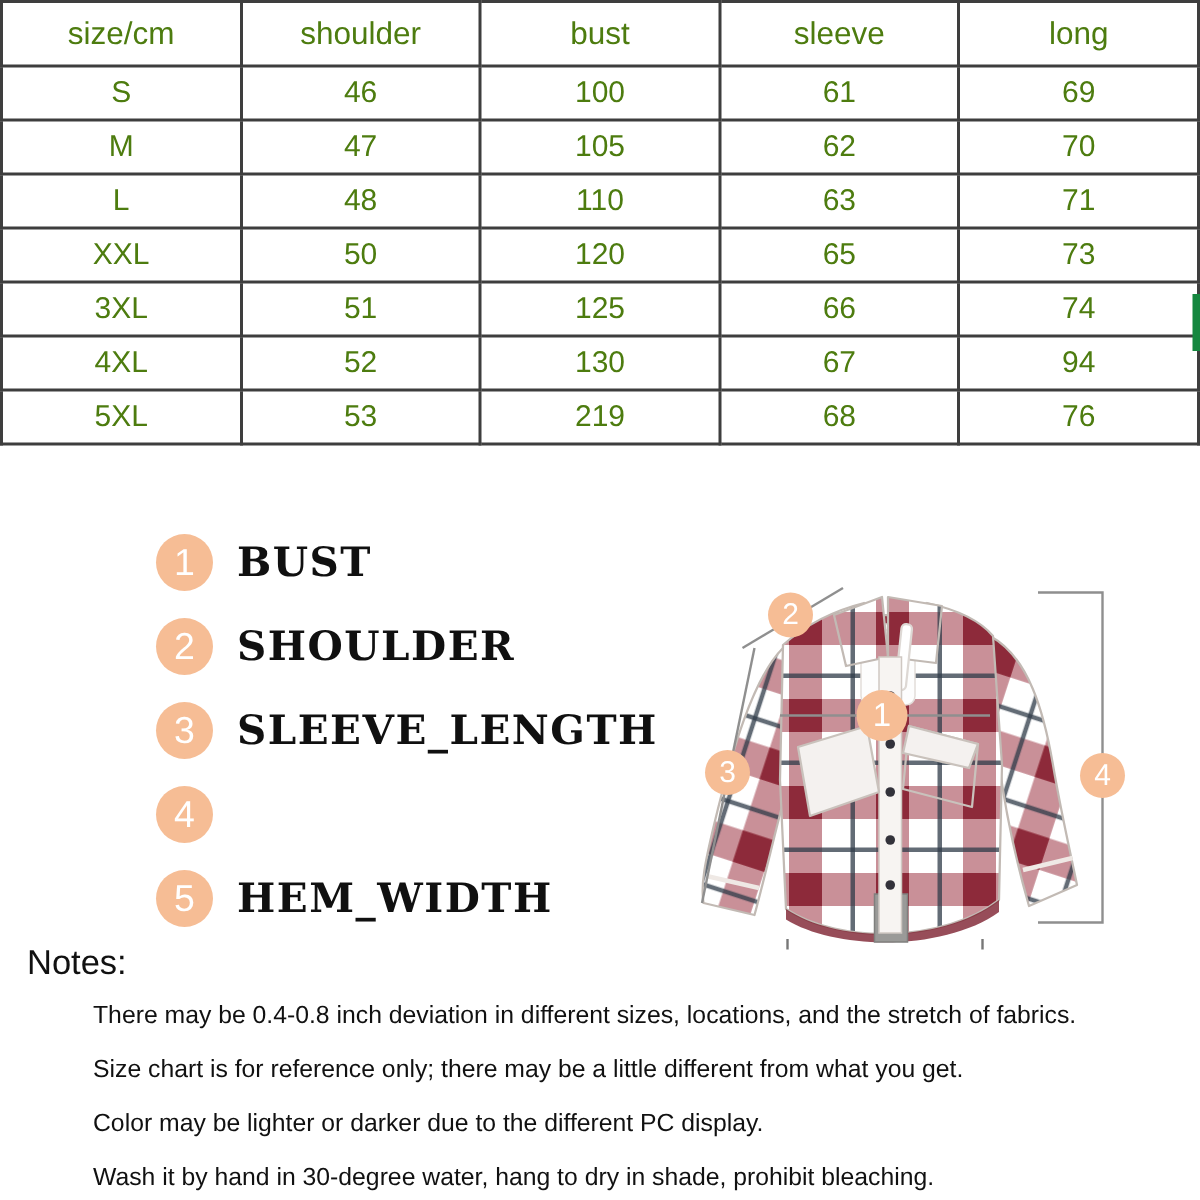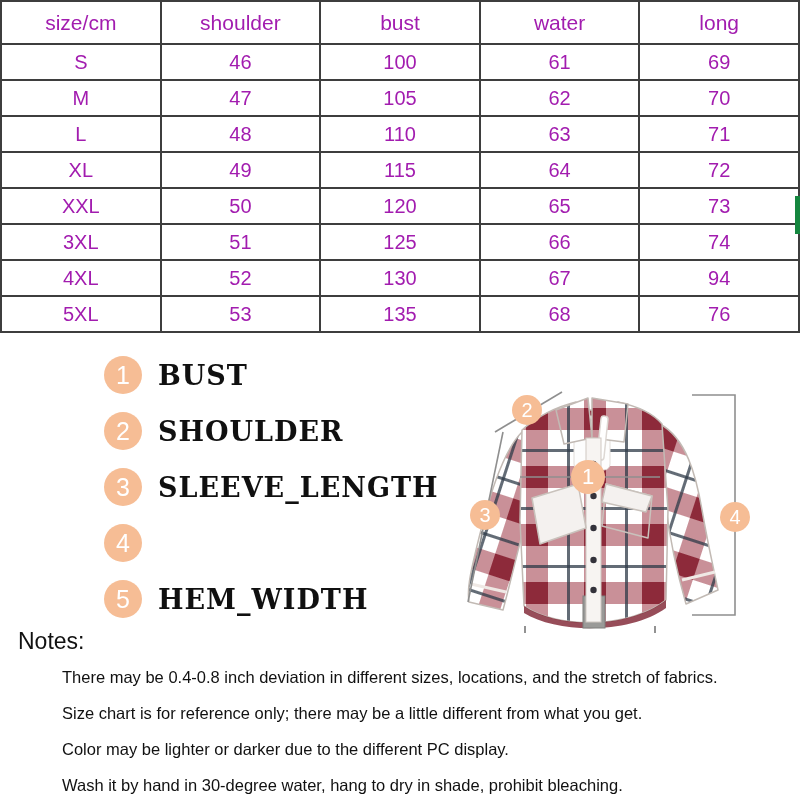--- a/index.html
+++ b/index.html
@@ -12,21 +12,21 @@
     overflow: hidden;
   }
 
   
   .size-table {
     position: absolute;
     top: 0; left: 0;
     width: 800px;
     border-collapse: collapse;
     table-layout: fixed;
-    color: #a21caf;
+    color: #4d7c0f;
   }
   .size-table th, .size-table td {
     border: 2px solid #3e3e3e;
     text-align: center;
     vertical-align: middle;
     font-weight: 400;
     padding: 0;
   }
   .size-table th { height: 41px; font-size: 21px; }
   .size-table td { height: 34px; font-size: 20px; }
@@ -116,21 +116,21 @@
 <body>
 
 <div id="page">
 
   <table class="size-table">
     <thead>
       <tr>
         <th>size/cm</th>
         <th>shoulder</th>
         <th>bust</th>
-        <th>water</th>
+        <th>sleeve</th>
         <th>long</th>
       </tr>
     </thead>
     <tbody>
       <tr>
         <td>S</td>
         <td>46</td>
         <td>100</td>
         <td>61</td>
         <td>69</td>
@@ -143,27 +143,20 @@
         <td>70</td>
       </tr>
       <tr>
         <td>L</td>
         <td>48</td>
         <td>110</td>
         <td>63</td>
         <td>71</td>
       </tr>
       <tr>
-        <td>XL</td>
-        <td>49</td>
-        <td>115</td>
-        <td>64</td>
-        <td>72</td>
-      </tr>
-      <tr>
         <td>XXL</td>
         <td>50</td>
         <td>120</td>
         <td>65</td>
         <td>73</td>
       </tr>
       <tr>
         <td>3XL</td>
         <td>51</td>
         <td>125</td>
@@ -173,21 +166,21 @@
       <tr>
         <td>4XL</td>
         <td>52</td>
         <td>130</td>
         <td>67</td>
         <td>94</td>
       </tr>
       <tr>
         <td>5XL</td>
         <td>53</td>
-        <td>135</td>
+        <td>219</td>
         <td>68</td>
         <td>76</td>
       </tr>
     </tbody>
   </table>
   <div class="green-accent"></div>
 
   <div class="legend">
     <div class="legend-item">
       <div class="legend-marker">1</div>

